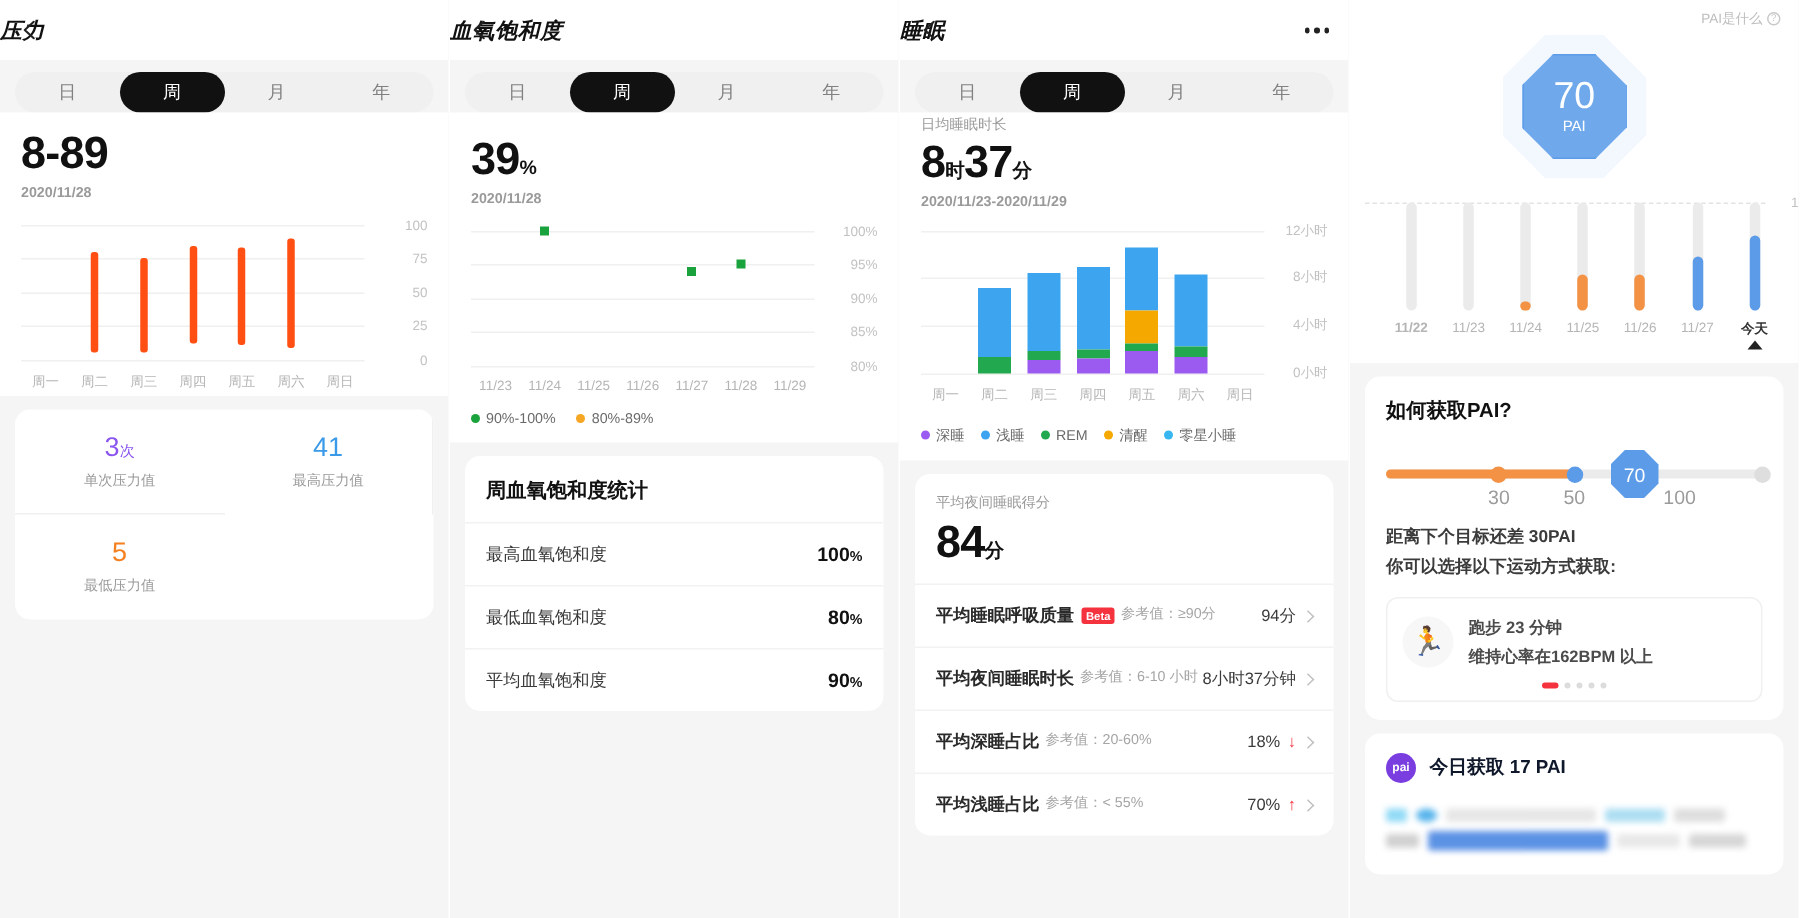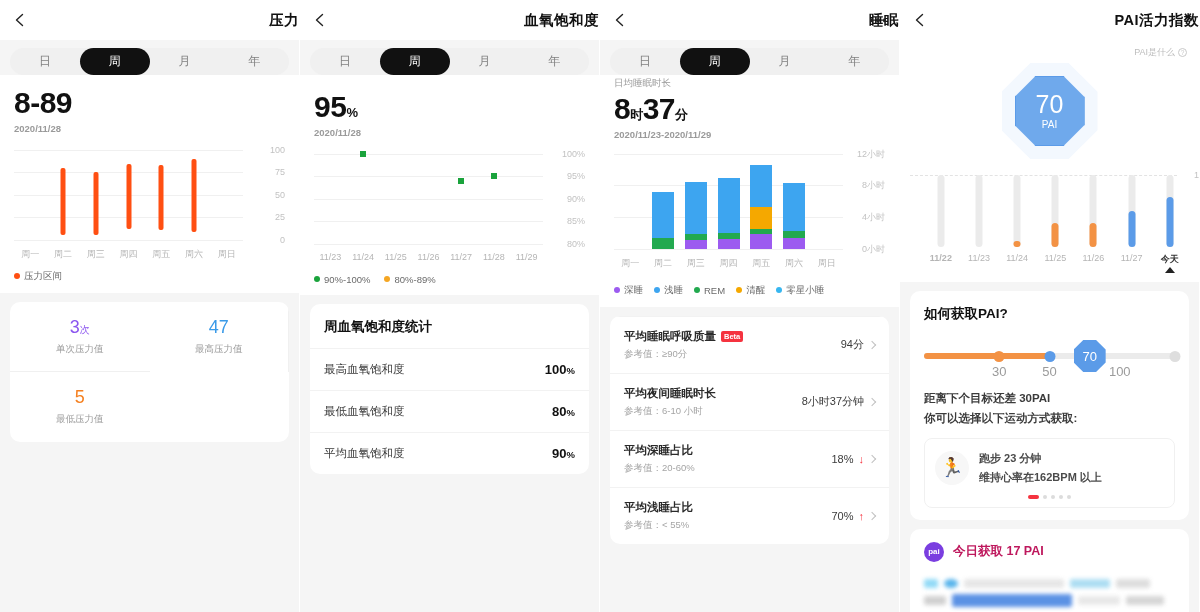--- a/index.html
+++ b/index.html
@@ -23,23 +23,24 @@
     height: 40px; background: #fff;
     display: flex; align-items: center;
     position: relative;
   }
   .back-icon {
     position: absolute; left: 12px; top: 50%; transform: translateY(-50%);
     width: 16px; height: 16px;
   }
   .back-icon svg { display:block; }
   .nav-title {
-    width: 100%; text-align: right;
+    width: 100%; text-align: left;
     font-size: 14.5px; font-weight: bold; color: #111;
     letter-spacing: .5px;
+    font-style: italic;
   }
   .more-icon {
     position: absolute; right: 13px; top: 50%; transform: translateY(-50%);
     display: flex; gap: 3px;
   }
   .more-icon i { width: 3.5px; height: 3.5px; border-radius: 50%; background: #222; display:block; }
 
   
   .segmented {
     margin: 8px 10px 0 10px;
@@ -92,21 +93,21 @@
   .quad-val { font-size: 18px; font-weight: 500; }
   .quad-val .suffix { font-size: 10px; }
   .quad-lbl { font-size: 9.5px; color: #9b9b9b; }
 
   .card-title { font-size: 13.5px; font-weight: bold; color: #111; padding: 14px 14px 12px 14px; }
   .row {
     display: flex; align-items: center; justify-content: space-between;
     padding: 12px 14px; border-top: 1px solid #f2f2f2;
     min-height: 42px;
   }
-  .row-left { display: flex; flex-direction: column; gap: 4px; }
+  .row-left { display: flex; flex-direction: row; gap: 4px; }
   .row-name { font-size: 11.5px; color: #2a2a2a; font-weight: bold; display: flex; align-items: center; gap: 5px;}
   .row-ref { font-size: 9.5px; color: #a5a5a5; }
   .row-right { display: flex; align-items: center; gap: 5px; font-size: 11px; color: #3b3b3b; }
   .row-value-plain { font-size: 13px; font-weight: bold; color: #111; }
   .row-value-plain .pct { font-size: 9.5px; }
   .chev { width: 6px; height: 6px; border-top: 1.3px solid #c0c0c0; border-right: 1.3px solid #c0c0c0; transform: rotate(45deg); display:block; }
   .badge-beta { background: #f5333f; color: #fff; font-size: 7.5px; border-radius: 2px; padding: 1px 3px; font-weight: bold; }
   .arrow-dn { color: #f5333f; font-size: 11px; }
   .arrow-up { color: #f5333f; font-size: 11px; }
 
@@ -146,21 +147,21 @@
   .suggest-box { margin: 10px 14px 12px 14px; border: 1px solid #f0f0f0; border-radius: 8px; padding: 12px 10px 8px 10px; }
   .suggest-row { display: flex; align-items: center; gap: 10px; }
   .run-circle { width: 34px; height: 34px; border-radius: 50%; background: #f7f7f7; display:flex; align-items:center; justify-content:center; font-size: 19px; color: #e4221e; }
   .suggest-lines { display: flex; flex-direction: column; gap: 4px; }
   .suggest-line { font-size: 11px; color: #4b4b4b; font-weight: bold;}
   .dots { display: flex; gap: 4px; justify-content: center; margin-top: 10px; align-items:center;}
   .dots i { width: 4px; height: 4px; border-radius: 2px; background: #dcdcdc; display:block;}
   .dots i.on { width: 11px; background: #f5333f; }
   .pai-today { display: flex; align-items: center; gap: 9px; padding: 13px 14px; }
   .pai-logo { width: 20px; height: 20px; border-radius: 50%; background: #7a3ee0; color: #fff; font-size: 8px; display:flex; align-items:center; justify-content:center; font-weight:bold;}
-  .pai-today-txt { font-size: 12.5px; font-weight: bold; color: #be185d; }
+  .pai-today-txt { font-size: 12.5px; font-weight: bold; color: #0f172a; }
   .blur-strip { filter: blur(2.2px); opacity: .85; padding: 4px 14px 10px 14px; }
   .blur-line { display: flex; align-items: center; gap: 6px; margin-bottom: 6px; }
   .blur-box { height: 9px; border-radius: 2px; }
 </style>
 </head>
 <body>
 
 <div class="screens">
 
   <div class="screen">
@@ -202,35 +203,29 @@
           <div class="xtick" style="left:114.5px;top:106px;">周四</div>
           <div class="bar-range" style="left:114.5px;top:22.400000000000006px;height:64.8px;background:#FF4F12;"></div>
           <div class="xtick" style="left:147.21428571428572px;top:106px;">周五</div>
           <div class="bar-range" style="left:147.21428571428572px;top:23.299999999999997px;height:65.7px;background:#FF4F12;"></div>
           <div class="xtick" style="left:179.92857142857142px;top:106px;">周六</div>
           <div class="bar-range" style="left:179.92857142857142px;top:17.900000000000006px;height:72.89999999999999px;background:#FF4F12;"></div>
           <div class="xtick" style="left:212.64285714285714px;top:106px;">周日</div>
         </div>
     </div>
 
-    <div class="legend">
-      <span class="legend-item">
-          <i class="legend-dot" style="background:#FF4F12"></i>
-          <span>压力区间</span>
-        </span>
-    </div>
 
     <div class="card">
       <div class="quad" id="stress-quad">
           <div class="quad-cell b-b">
             <div class="quad-val" style="color:#8b55ef;">3<span class="suffix">次</span></div>
             <div class="quad-lbl">单次压力值</div>
           </div>
           <div class="quad-cell b-r">
-            <div class="quad-val" style="color:#3a9ae8;">47</div>
+            <div class="quad-val" style="color:#3a9ae8;">41</div>
             <div class="quad-lbl">最高压力值</div>
           </div>
           <div class="quad-cell">
             <div class="quad-val" style="color:#f58020;">5</div>
             <div class="quad-lbl">最低压力值</div>
           </div>
         </div>
     </div>
   </div>
 
@@ -246,21 +241,21 @@
 
     <div class="segmented">
       <div class="seg">日</div>
       <div class="seg active">周</div>
       <div class="seg">月</div>
       <div class="seg">年</div>
     </div>
 
     <div class="panel-body" style="padding-top:16px;">
       <div class="big-num">
-        <span>95</span><span class="unit">%</span>
+        <span>39</span><span class="unit">%</span>
       </div>
       <div class="sub-date">2020/11/28</div>
       <div class="chart" id="spo2-chart" style="height:112px;margin-top:8px;">
           <div class="gridline" style="top:98px;"></div>
           <div class="ytick" style="top:98px;">80%</div>
           <div class="gridline" style="top:75.5px;"></div>
           <div class="ytick" style="top:75.5px;">85%</div>
           <div class="gridline" style="top:53px;"></div>
           <div class="ytick" style="top:53px;">90%</div>
           <div class="gridline" style="top:30.5px;"></div>
@@ -399,20 +394,26 @@
           <i class="legend-dot" style="background: rgb(245, 168, 0);"></i>
           <span>清醒</span>
         </span>
         <span class="legend-item">
           <i class="legend-dot" style="background: rgb(55, 182, 240);"></i>
           <span>零星小睡</span>
         </span>
       </div>
 
     <div class="card">
+      <div style="padding:13px 14px 12px 14px;">
+        <div class="small-label">平均夜间睡眠得分</div>
+        <div class="big-num" style="margin-top:4px;">
+          <span>84</span><span class="unit">分</span>
+        </div>
+      </div>
       <div id="sleep-rows">
           <div class="row">
             <div class="row-left">
               <div class="row-name">
                 <span>平均睡眠呼吸质量</span>
                 <span class="badge-beta">Beta</span>
               </div>
               <div class="row-ref">参考值：≥90分</div>
             </div>
             <div class="row-right">
@@ -456,28 +457,20 @@
               <div>70%</div>
               <span class="arrow-up">↑</span>
               <span class="chev"></span>
             </div>
           </div>
         </div>
     </div>
   </div>
 
   <div class="screen">
-    <div class="navbar">
-      <span class="back-icon">
-        <svg viewBox="0 0 16 16" width="16" height="16">
-            <polyline points="10.5,2.5 4.5,8 10.5,13.5" fill="none" stroke="#222" stroke-width="1.4" stroke-linecap="round" stroke-linejoin="round"></polyline>
-          </svg>
-      </span>
-      <div class="nav-title">PAI活力指数</div>
-    </div>
 
     <div style="background:#fff;">
       <div class="pai-help">
         <span>PAI是什么</span>
         <span class="q">?</span>
       </div>
 
       <div class="pai-badge-outer octagon">
         <div class="pai-badge-inner octagon">
           <span class="n">70</span>

